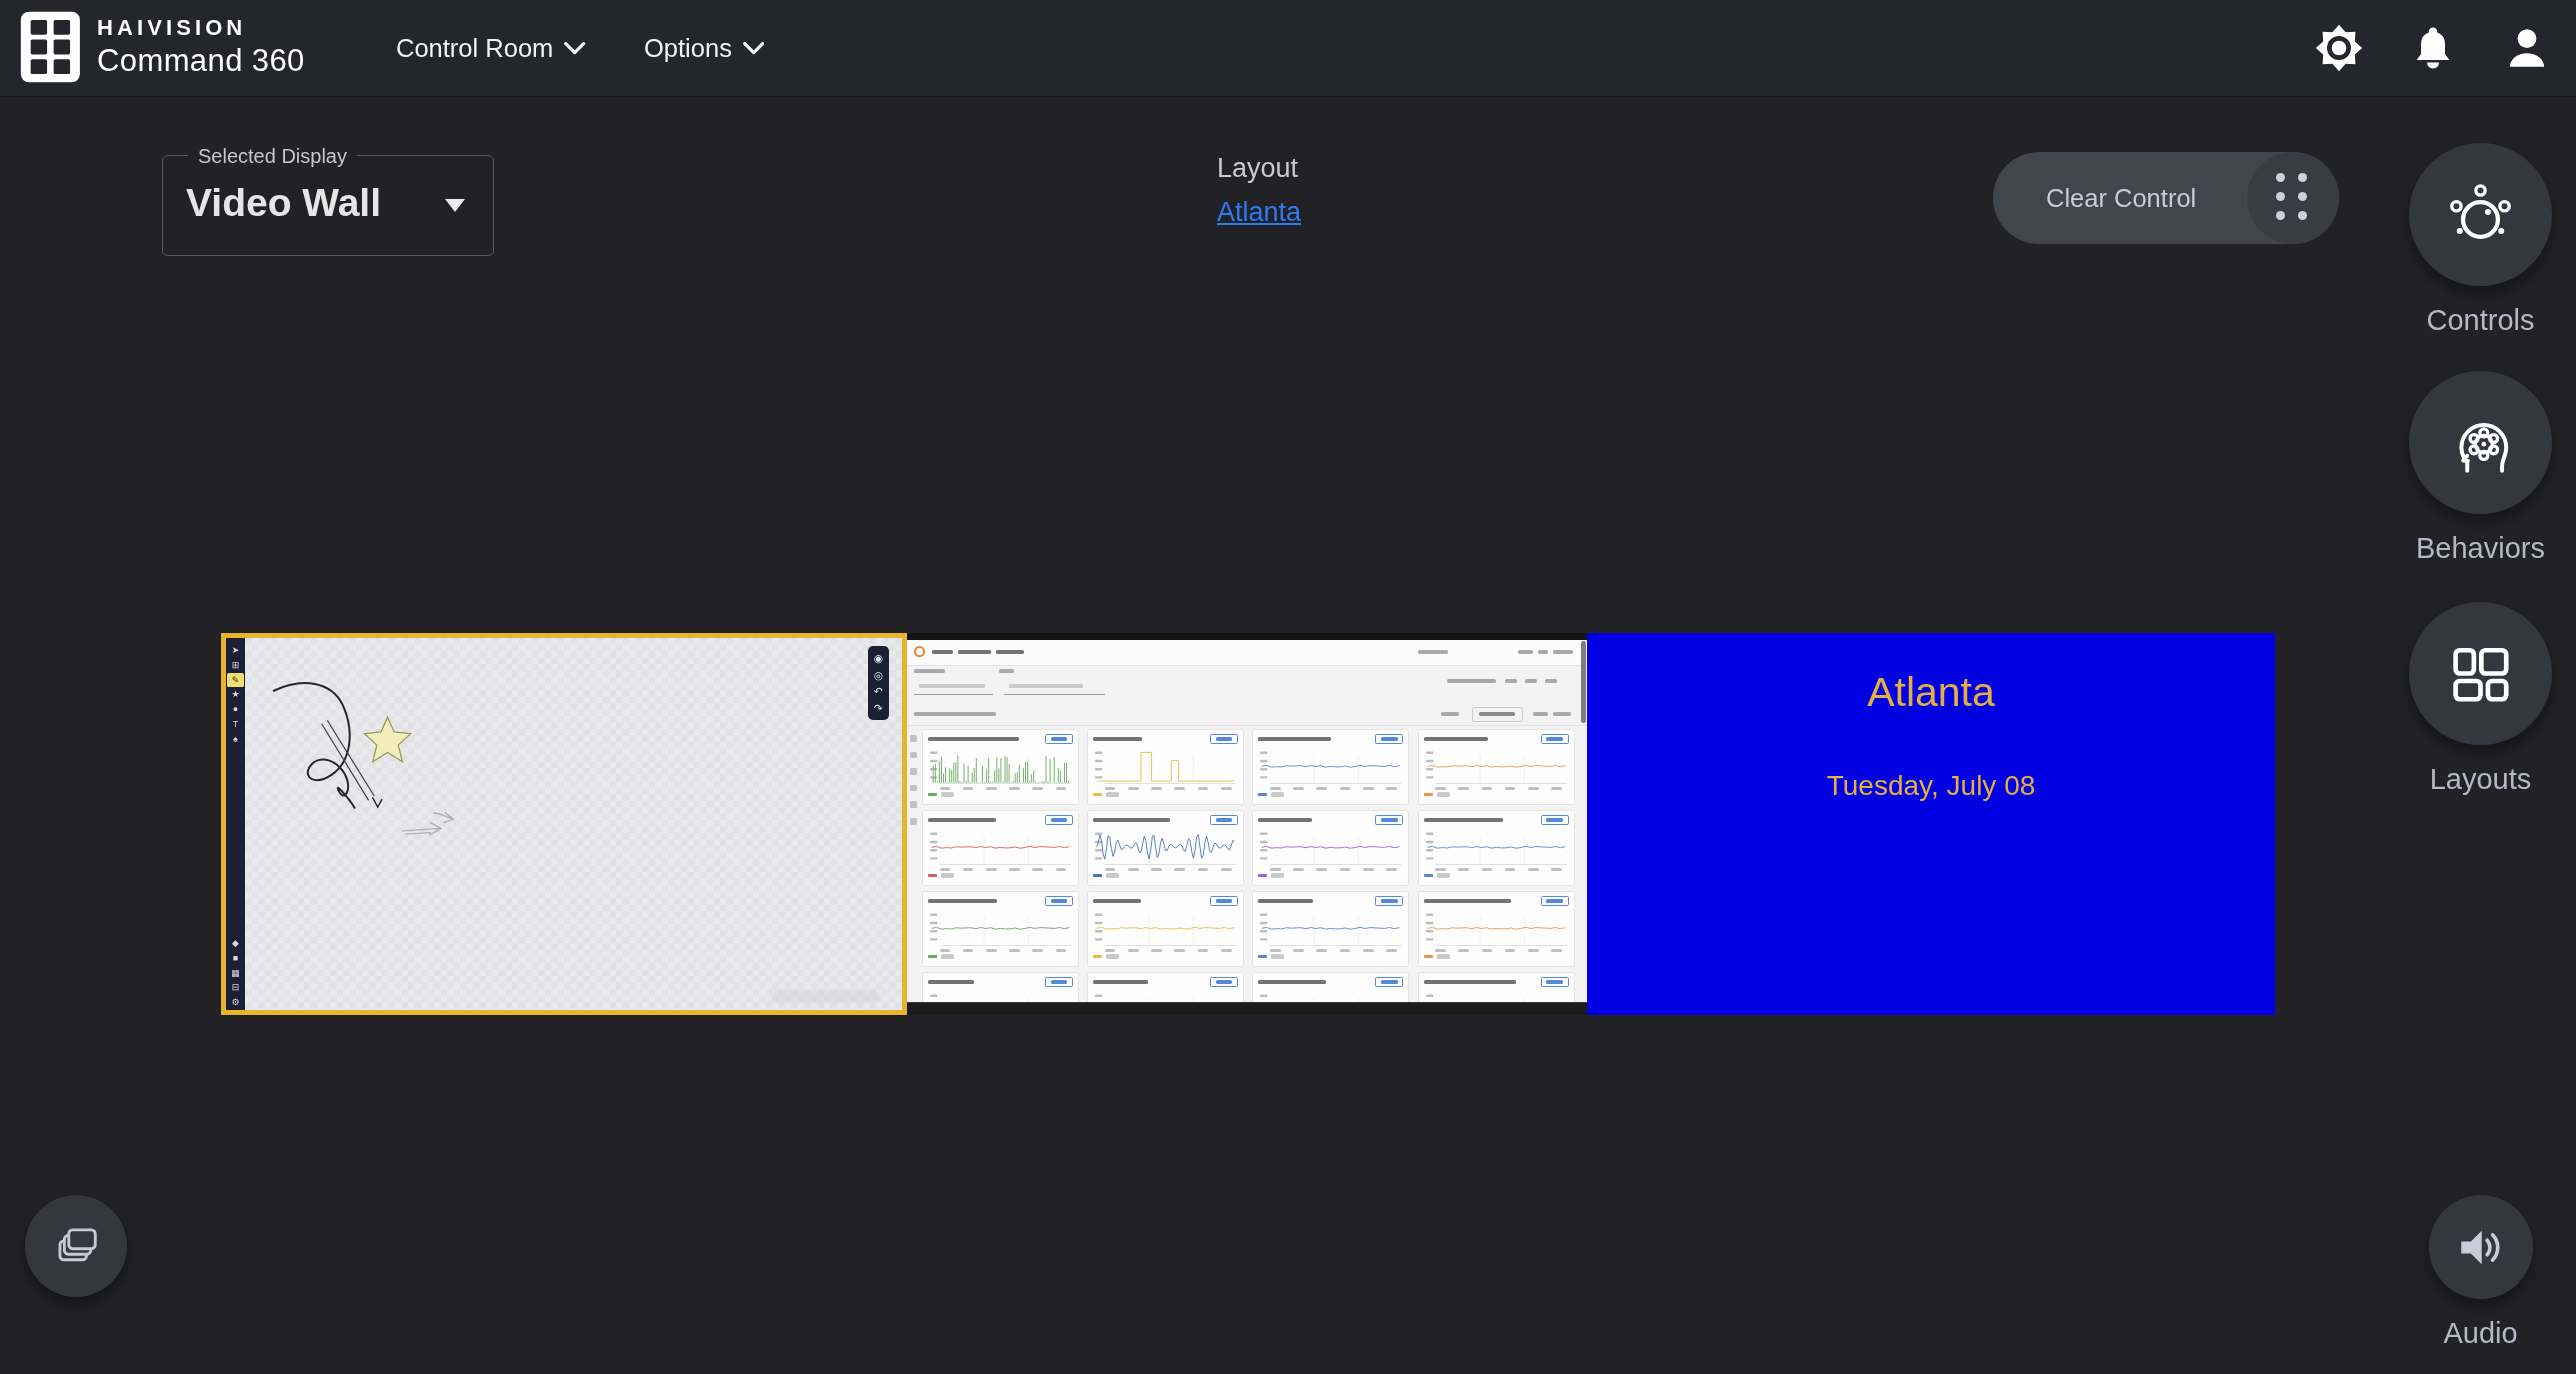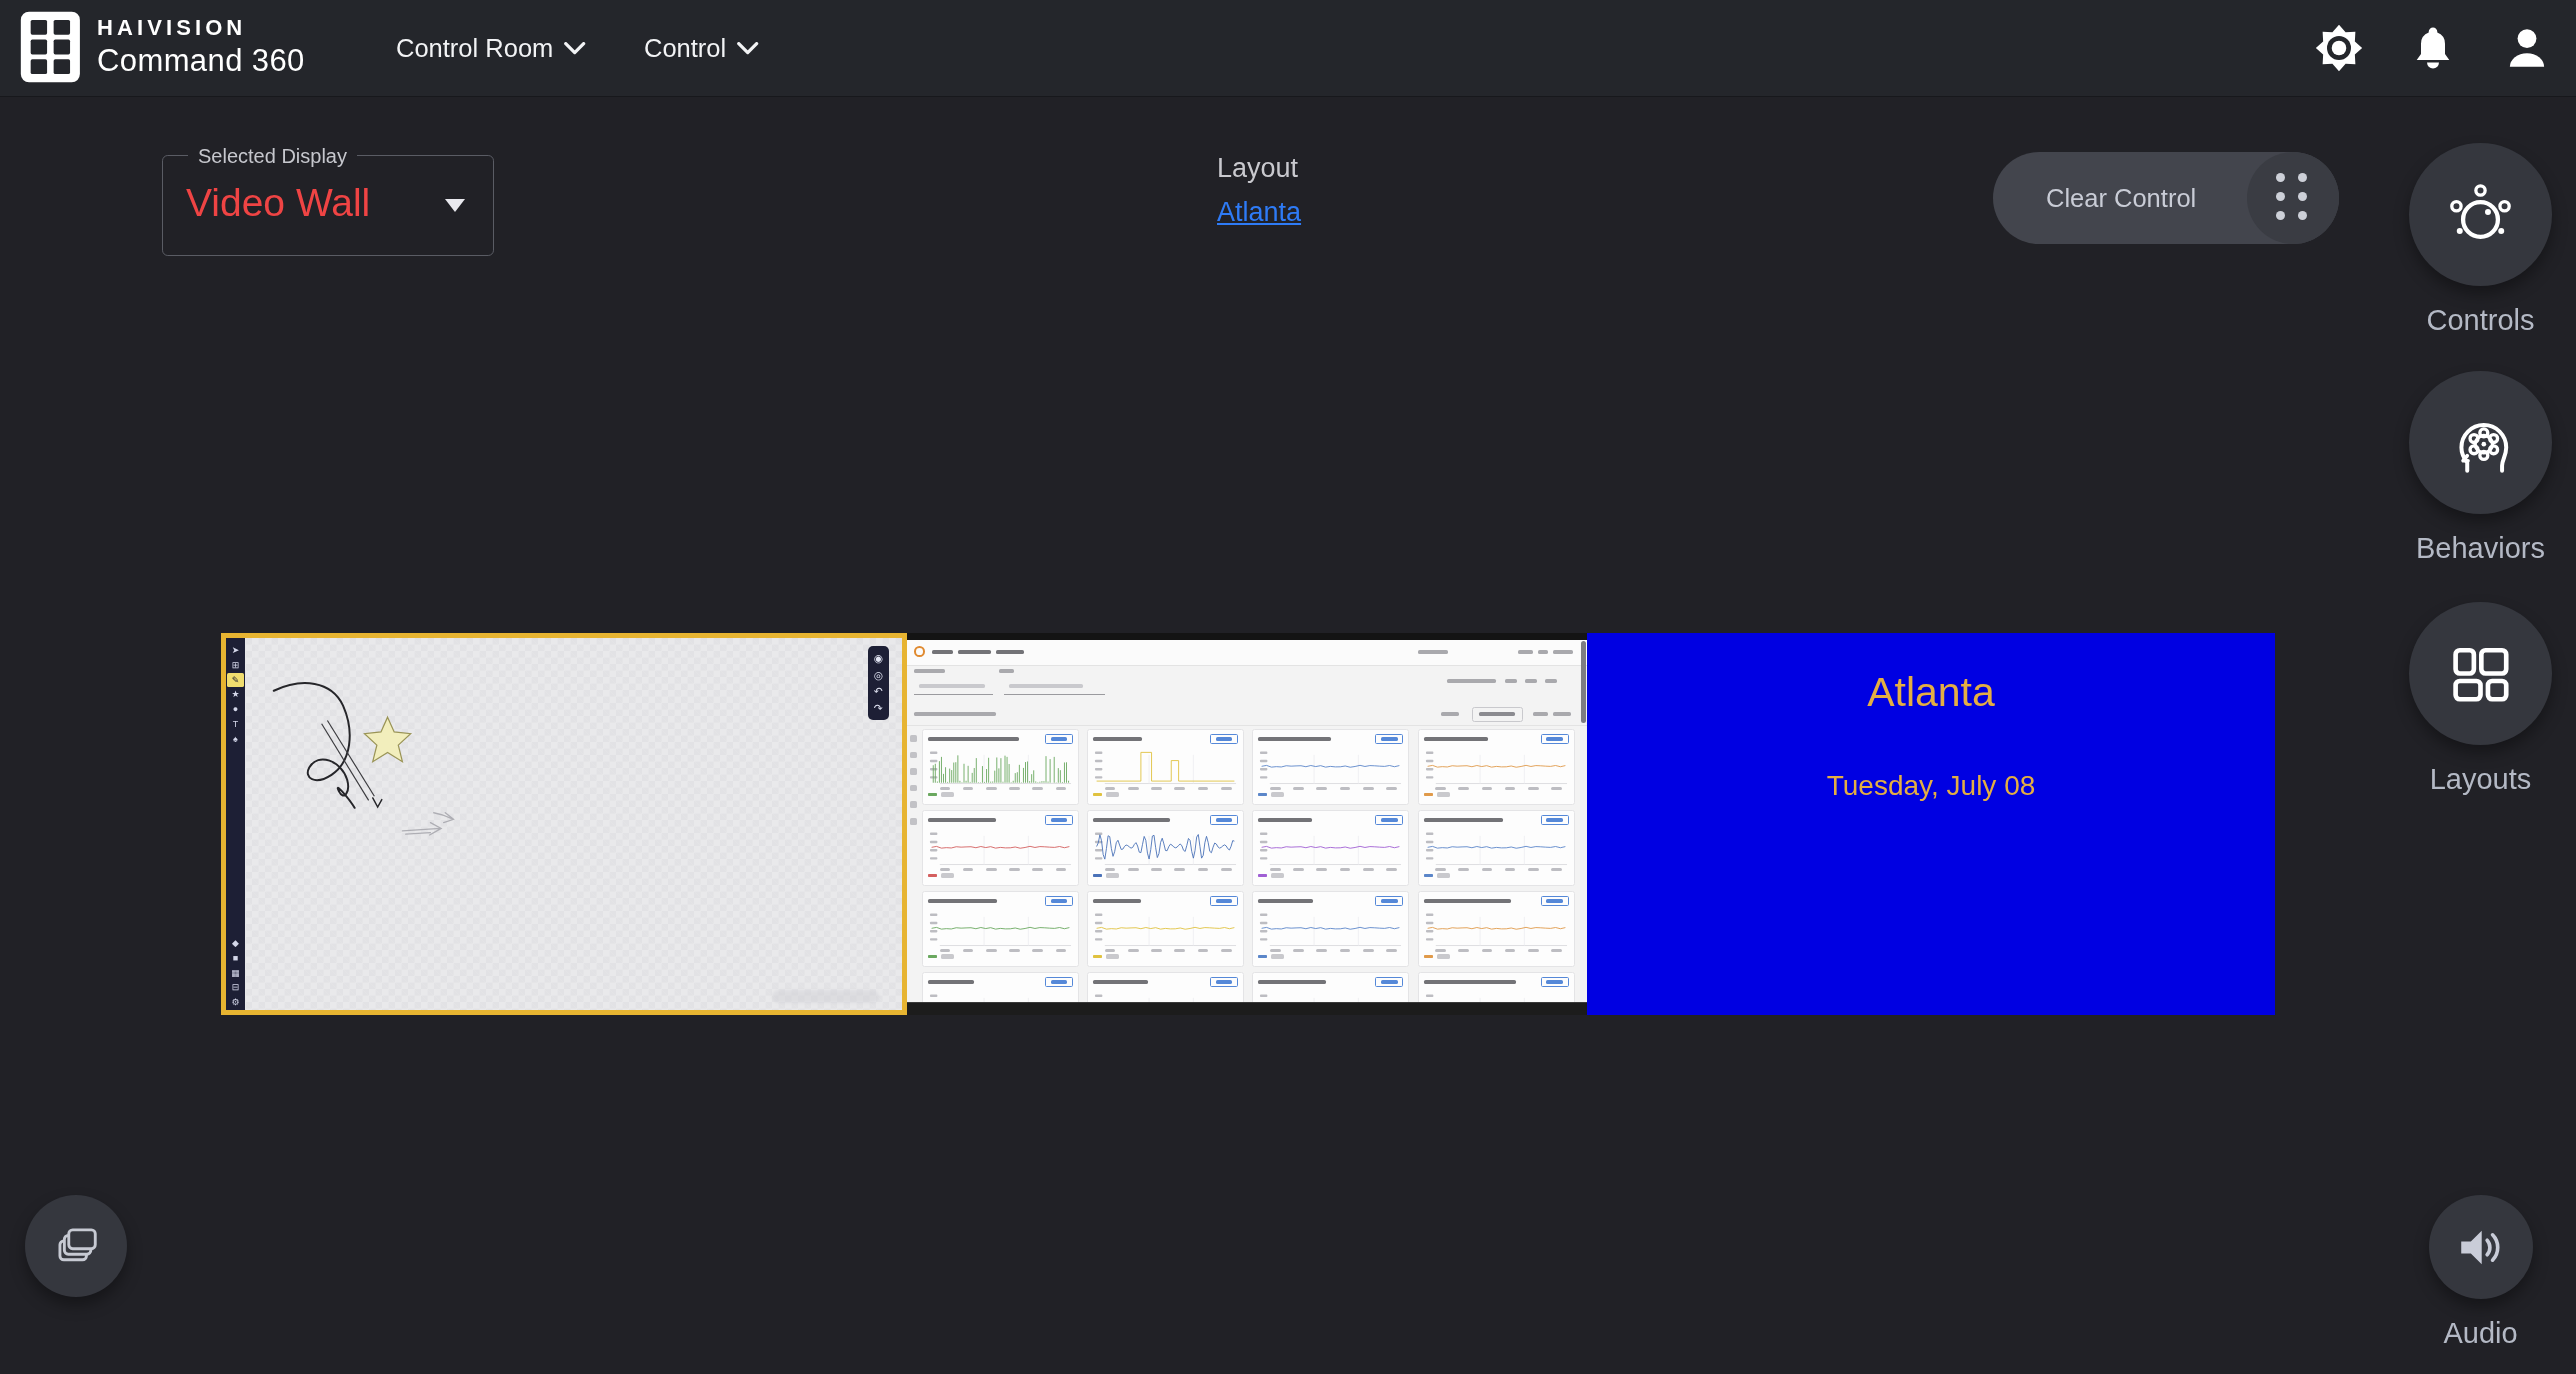--- a/index.html
+++ b/index.html
@@ -19,21 +19,21 @@
   #menu-options{left:644px;}
   .chev{width:21.4px;height:13px;}
   .top-icons{position:absolute;right:25px;top:0;height:96px;display:flex;align-items:center;gap:46px;}
   .top-icon{width:48px;height:48px;}
 
   
   .display-select{position:absolute;left:162px;top:155px;width:330px;height:99px;
                   border:0.8px solid #5a5c64;border-radius:5.8px;cursor:pointer;}
   .display-select .fldlabel{position:absolute;top:-11.5px;left:25px;background:#212126;
                   padding:0 10px;font-size:20px;color:#c6c7cd;}
-  .display-select .val{position:absolute;left:23px;top:25px;font-size:39px;font-weight:400;color:#ef4444;}
+  .display-select .val{position:absolute;left:23px;top:25px;font-size:39px;font-weight:700;color:#e5e5e5;}
   .display-select .caret{position:absolute;right:28px;top:43px;width:0;height:0;
                   border-left:10.7px solid transparent;border-right:10.7px solid transparent;
                   border-top:13px solid #e9e9ee;}
 
   .layout-info{position:absolute;left:1217px;top:153px;}
   .layout-label{font-size:27px;color:#c9c9ce;}
   .layout-link{display:inline-block;margin-top:13px;font-size:27px;color:#2e7bf6;
                text-decoration:underline;cursor:pointer;}
 
   .clear-pill{position:absolute;left:1993px;top:152px;width:346px;height:92px;border-radius:46px;
@@ -141,21 +141,21 @@
       </div>
     </div>
 
     <div class="menu" id="menu-control-room">
       <span>Control Room</span>
       <svg class="chev" viewBox="0 0 26 16">
         <polyline points="2,2 13,13 24,2" fill="none" stroke="#f2f3f5" stroke-width="4" stroke-linecap="round" stroke-linejoin="round"></polyline>
       </svg>
     </div>
     <div class="menu" id="menu-options">
-      <span>Control</span>
+      <span>Options</span>
       <svg class="chev" viewBox="0 0 26 16">
         <polyline points="2,2 13,13 24,2" fill="none" stroke="#f2f3f5" stroke-width="4" stroke-linecap="round" stroke-linejoin="round"></polyline>
       </svg>
     </div>
 
     <div class="top-icons">
       <svg class="top-icon" viewBox="0 0 56 56">
         <polygon fill="#ffffff" points="55,28 46.5,35.7 47.1,47.1 35.7,46.5 28,55 20.3,46.5 8.9,47.1 9.5,35.7 1,28 9.5,20.3 8.9,8.9 20.3,9.5 28,1 35.7,9.5 47.1,8.9 46.5,20.3"></polygon>
         <circle cx="28" cy="28" r="14" fill="#24262b"></circle>
         <circle cx="28" cy="28" r="8.5" fill="#ffffff"></circle>

